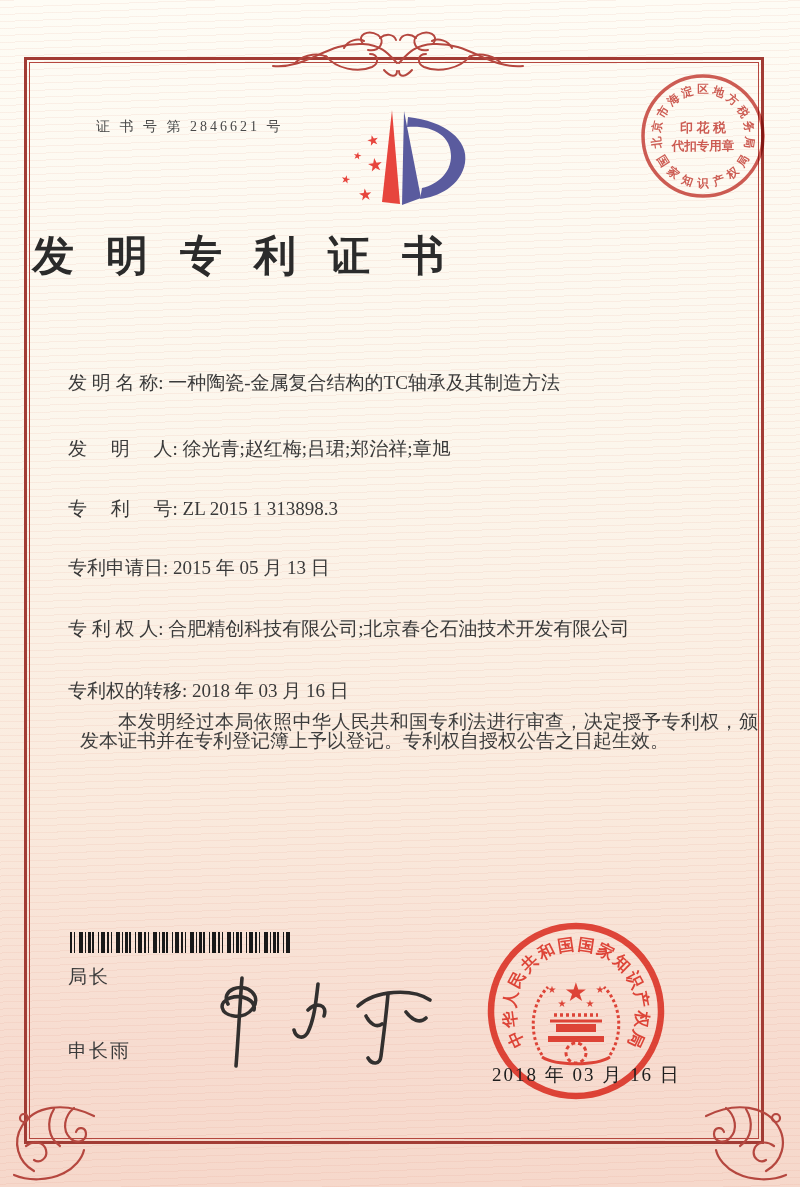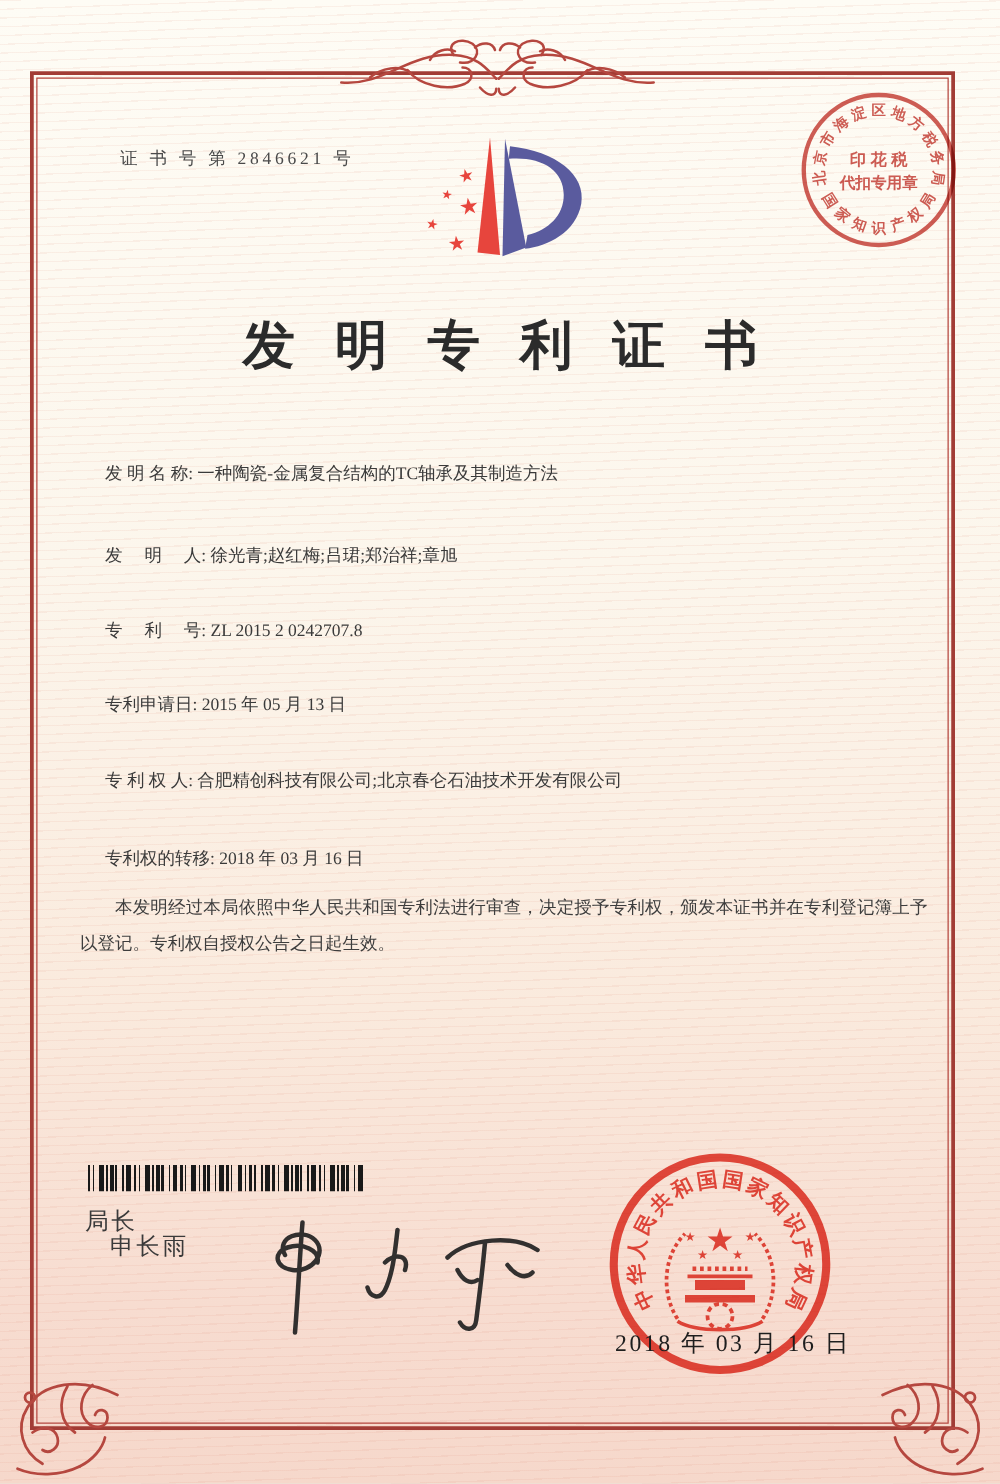--- a/index.html
+++ b/index.html
@@ -13,51 +13,51 @@
   .frame{
     position:absolute;left:24px;top:57px;width:740px;height:1087px;
     border:3px solid #a23c35;box-sizing:border-box;
   }
   .frame::after{content:"";position:absolute;inset:2px;border:1px solid #b5473f;}
   .cert-no{
     position:absolute;left:76px;top:118px;font-size:14px;letter-spacing:3px;
     color:#4a4a4a;white-space:pre;margin-left:20px;
   }
   .title{
-    position:absolute;left:0;top:248px;width:800px;text-align:center;
+    position:absolute;left:0;top:228px;width:800px;
     font-size:42px;font-weight:600;color:#2b2b2b;letter-spacing:32px;text-indent:32px;
   }
   .logo{position:absolute;left:332px;top:96px;width:150px;height:138px;}
   .fields{position:absolute;left:0;top:0;width:800px;}
-  .field-row{position:absolute;left:84px;width:660px;font-size:14px;color:#3a3a3a;}
+  .field-row{position:absolute;left:68px;width:660px;font-size:19px;color:#3a3a3a;}
   .field-label{white-space:pre;}
   .field-value{white-space:pre-wrap;}
   .body-text{
-    position:absolute;left:64px;top:712px;width:678px;font-size:14px;
-    line-height:29px;color:#3d3d3d;text-align:justify;
+    position:absolute;left:80px;top:712px;width:678px;font-size:19px;
+    line-height:19px;color:#3d3d3d;text-align:justify;
   }
   .body-text p{margin:0;text-indent:2em;}
   .barcode{
     position:absolute;left:70px;top:932px;width:222px;height:21px;
     background:repeating-linear-gradient(90deg,
       #191919 0 2px, transparent 2px 4px,
       #191919 4px 5px, transparent 5px 9px,
       #191919 9px 13px, transparent 13px 15px,
       #191919 15px 16px, transparent 16px 18px,
       #191919 18px 21px, transparent 21px 22px,
       #191919 22px 24px, transparent 24px 28px,
       #191919 28px 29px, transparent 29px 31px,
       #191919 31px 35px, transparent 35px 37px);
   }
   .signer{
     position:absolute;left:68px;font-size:19px;color:#3a3a3a;
     font-family:"Liberation Sans","DejaVu Sans",sans-serif;letter-spacing:2px;
   }
   .signer.t{top:964px;}
-  .signer.n{top:984px;margin-left:20px;}
+  .signer.n{top:1038px;}
   .handwriting{position:absolute;left:190px;top:972px;width:250px;height:98px;}
   .seal-main{position:absolute;left:481px;top:916px;width:190px;height:190px;
     mix-blend-mode:multiply;opacity:.9;}
   .seal-tax{position:absolute;left:637px;top:70px;width:132px;height:132px;
     mix-blend-mode:multiply;opacity:.85;}
   .issue-date{
     position:absolute;left:492px;top:1062px;font-size:19px;letter-spacing:2px;
     color:#1e1e1e;z-index:6;white-space:pre;
   }
   .ornament-top{position:absolute;left:268px;top:28px;width:260px;height:60px;}
@@ -127,21 +127,21 @@
       <text x="13" y="87" font-size="11" transform="rotate(12 13 87)">★</text>
       <text x="34" y="104" font-size="16" transform="rotate(-6 34 104)">★</text>
     </g>
   </svg>
 
   <div class="title">发明专利证书</div>
 
   <div class="fields">
     <div class="field-row" style="top:370px"><span class="field-label">发 明 名 称:</span><span class="field-value"> 一种陶瓷-金属复合结构的TC轴承及其制造方法</span></div>
     <div class="field-row" style="top:436px"><span class="field-label">发　 明　 人:</span><span class="field-value"> 徐光青;赵红梅;吕珺;郑治祥;章旭</span></div>
-    <div class="field-row" style="top:496px"><span class="field-label">专　 利　 号:</span><span class="field-value"> ZL 2015 2 0242707.8</span></div>
+    <div class="field-row" style="top:496px"><span class="field-label">专　 利　 号:</span><span class="field-value"> ZL 2015 1 313898.3</span></div>
     <div class="field-row" style="top:555px"><span class="field-label">专利申请日:</span><span class="field-value"> 2015 年 05 月 13 日</span></div>
     <div class="field-row" style="top:616px"><span class="field-label">专 利 权 人:</span><span class="field-value"> 合肥精创科技有限公司;北京春仑石油技术开发有限公司</span></div>
     <div class="field-row" style="top:678px"><span class="field-label">专利权的转移:</span><span class="field-value"> 2018 年 03 月 16 日</span></div>
   </div>
 
   <div class="body-text">
     <p>本发明经过本局依照中华人民共和国专利法进行审查，决定授予专利权，颁发本证书并在专利登记簿上予以登记。专利权自授权公告之日起生效。</p>
   </div>
 
   <div class="barcode"></div>

